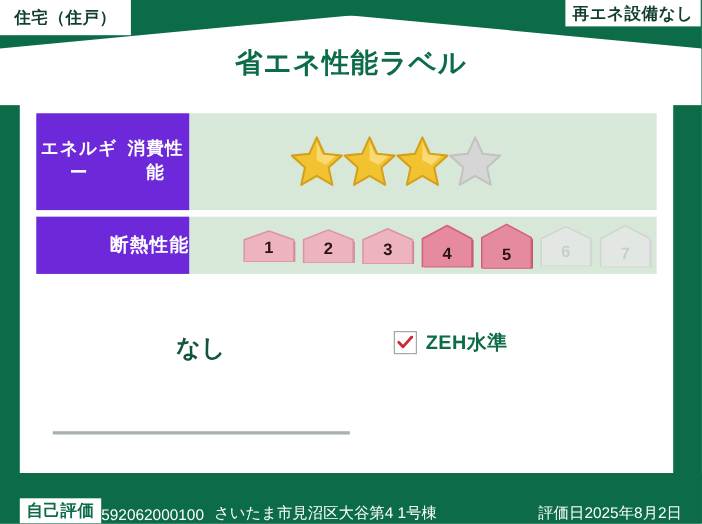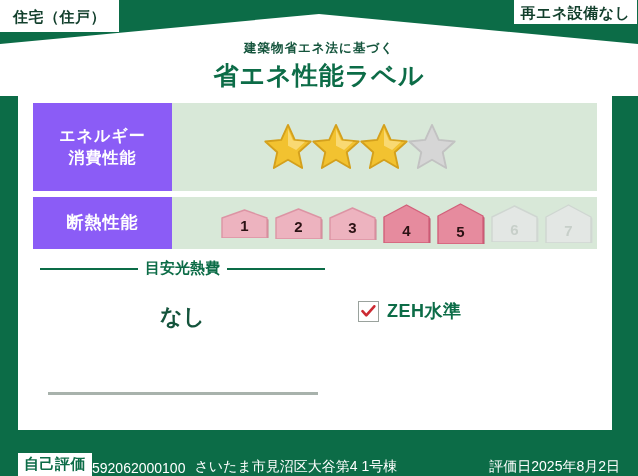--- a/index.html
+++ b/index.html
@@ -54,23 +54,23 @@
   
   .perf-row{
     position:absolute;left:15px;width:564px;
     background:#d8e8d8;
     display:flex;align-items:center;
   }
   #row-energy{top:11px;height:88px;}
   #row-insul{top:105px;height:52px;}
 
   .row-key{
-    background:#8b5cf6;color:#ffffff;
+    background:#6d28d9;color:#ffffff;
     font-weight:bold;text-align:center;
-    display:flex;flex-direction:column;align-items:center;justify-content:center;
+    display:flex;flex-direction:row;align-items:center;justify-content:flex-end;
     flex:0 0 auto;
     line-height:1.35;
     letter-spacing:1px;
   }
   #key-energy{width:139px;height:88px;font-size:16px;}
   #key-insul{width:139px;height:52px;font-size:17px;}
 
   .row-val{flex:1;display:flex;align-items:center;}
   #stars-wrap{padding-left:90px;gap:0px;}
   #houses-wrap{padding-left:48px;gap:5px;}
@@ -160,21 +160,20 @@
 <body>
 
 <div class="label-root">
 
   <div class="roof-inner"></div>
 
   <div class="corner-tag" id="tag-left">住宅（住戸）</div>
   <div class="corner-tag" id="tag-right">再エネ設備なし</div>
 
   <div class="title-wrap">
-    <p class="title-sub">建築物省エネ法に基づく</p>
     <p class="title-main">省エネ性能ラベル</p>
   </div>
 
   <div class="card">
 
     <div class="perf-row" id="row-energy">
       <div class="row-key" id="key-energy">
         <span>エネルギー</span>
         <span>消費性能</span>
       </div>
@@ -253,25 +252,20 @@
           <div class="house off" style="width: 49px; height: 40px;">
             <svg width="49" height="40" viewBox="0 0 49 40" aria-hidden="true">
               <path d="M2 40 L2 14 L24.5 2 L47 14 L47 40 Z" fill="#d3dad5" transform="translate(1.5,1.5)"></path>
               <path d="M2 40 L2 14 L24.5 2 L47 14 L47 40 Z" fill="#e3e7e4" stroke="#cfd6d1" stroke-width="1.4" stroke-linejoin="round"></path>
             </svg>
             <span>7</span>
           </div>
         </div>
     </div>
 
-    <div class="cost-head">
-      <div class="rule"></div>
-      <div class="cost-title">目安光熱費</div>
-      <div class="rule"></div>
-    </div>
     <div class="cost-value">なし</div>
     <div class="cost-rule-bottom"></div>
 
     <div class="zeh-block">
       <div class="zeh-head">
         <span class="zeh-check">
           <svg width="15" height="13" viewBox="0 0 15 13" aria-hidden="true">
             <path d="M1.5 6.2 L5.3 10.3 L13.3 1.3" stroke="#cc2b33" stroke-width="2.6" fill="none" stroke-linecap="round" stroke-linejoin="round"></path>
           </svg>
         </span>

